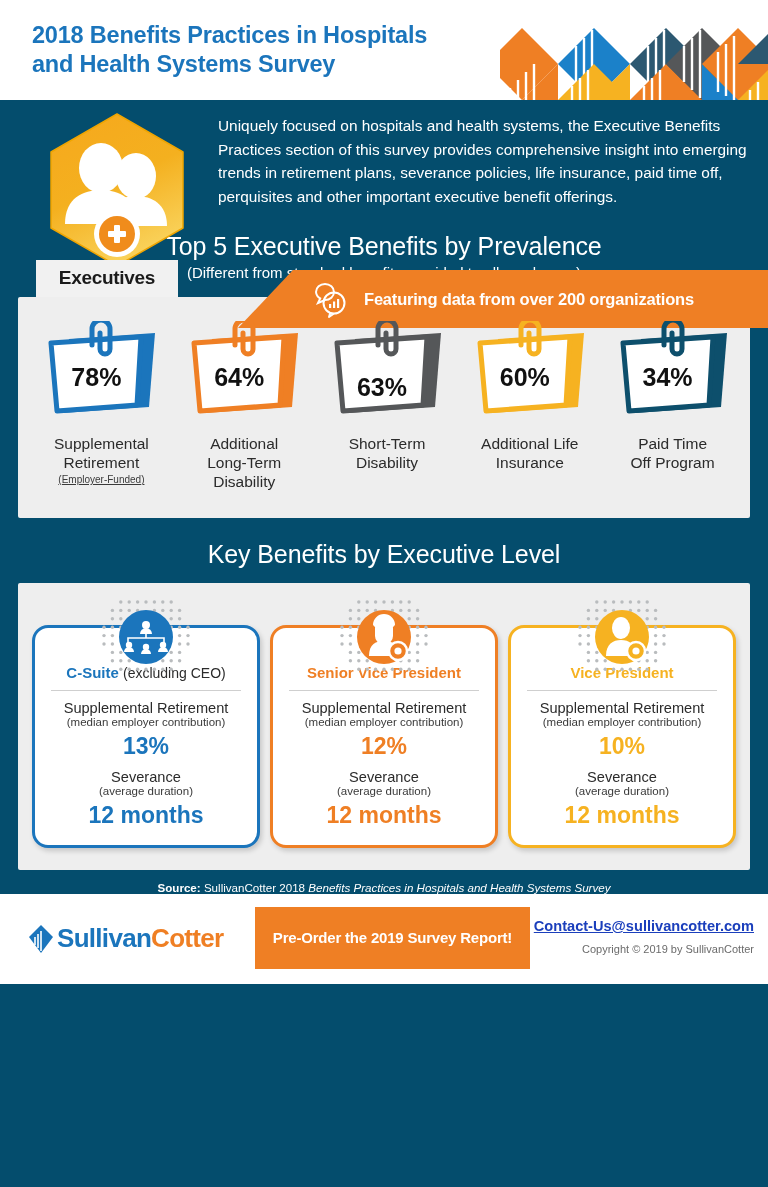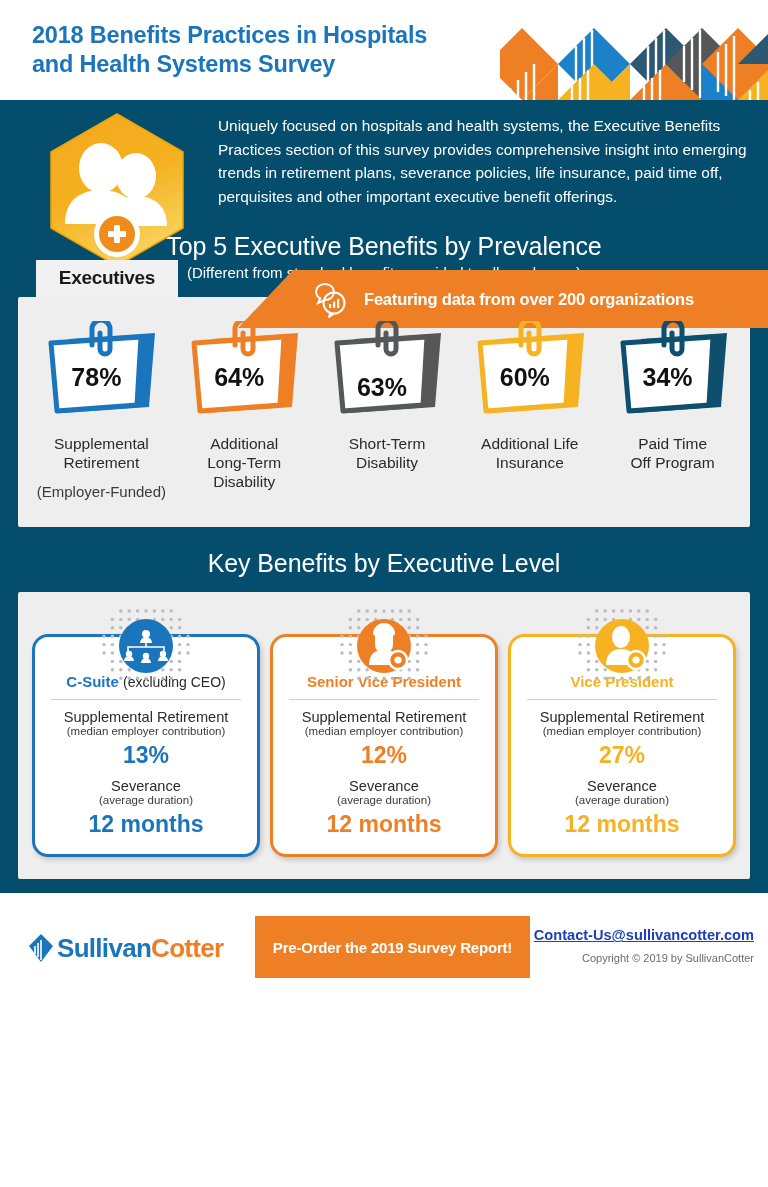--- a/index.html
+++ b/index.html
@@ -2,21 +2,21 @@
 <html><head>
 <meta charset="utf-8">
 <style>
   * { box-sizing: border-box; margin: 0; padding: 0; }
   html, body {
     width: 768px; height: 1187px;
     font-family: "Liberation Sans", sans-serif;
     background: #ffffff;
     overflow: hidden;
   }
-  .page { position: relative; width: 768px; height: 893px; background: #044d6d; }
+  .page { position: relative; width: 768px; height: 1187px; background: #044d6d; }
 
   
   .header {
     position: relative; height: 100px; background: #ffffff;
     display: flex; align-items: center; padding-left: 32px;
   }
   .header-title {
     color: #1b75bc; font-size: 23.5px; font-weight: bold;
     line-height: 1.22; letter-spacing: -0.2px; max-width: 470px;
   }
@@ -59,21 +59,21 @@
   
   .panel {
     background: #eeeeee; margin: 0 18px; border-radius: 2px;
   }
   .top5 { display: flex; padding: 24px 6px 26px 6px; }
   .t5-item { flex: 1; text-align: center; }
   .note-icon { width: 116px; height: 100px; margin: 0 auto 14px auto; }
   .t5-label {
     font-size: 15.5px; color: #2b2b2b; line-height: 1.22; font-weight: 400;
   }
-  .t5-sub { font-size: 15px; color: #3a3a3a; display: block; margin-top: 10px; }
+  .t5-sub { font-size: 10px; color: #3a3a3a; display: block; margin-top: 1px; text-decoration: underline; }
 
   
   .levels { display: flex; padding: 42px 14px 22px 14px; gap: 10px; }
   .lv-card {
     flex: 1; position: relative; background: #ffffff;
     border: 3px solid #1b75bc; border-radius: 16px;
     padding: 36px 6px 14px 6px; text-align: center;
     box-shadow: 2px 3px 5px rgba(0,0,0,0.17);
   }
   .lv-card.orange { border-color: #ef7f24; }
@@ -560,21 +560,21 @@
               </g>
   <circle cx="62" cy="53" r="9" fill="#f6b221" stroke="#fff" stroke-width="2.5"></circle>
   <circle cx="62" cy="53" r="3.6" fill="#fff"></circle>
             </svg></div>
      <div class="lv-title">
        <span>Vice President</span>
      </div>
      <div class="lv-rule"></div>
      <div class="lv-metric-label">Supplemental  Retirement</div>
      <div class="lv-metric-sub">(median employer contribution)</div>
-     <div class="lv-metric-val">27%</div>
+     <div class="lv-metric-val">10%</div>
      <div class="lv-metric-label">Severance</div>
      <div class="lv-metric-sub">(average duration)</div>
      <div class="lv-metric-val big">12 months</div>
         </div>
       </div>
   </div>
 
   <div class="source">
     <b>Source:</b><span> SullivanCotter 2018 </span><i>Benefits Practices in Hospitals and Health Systems Survey</i>
   </div>

